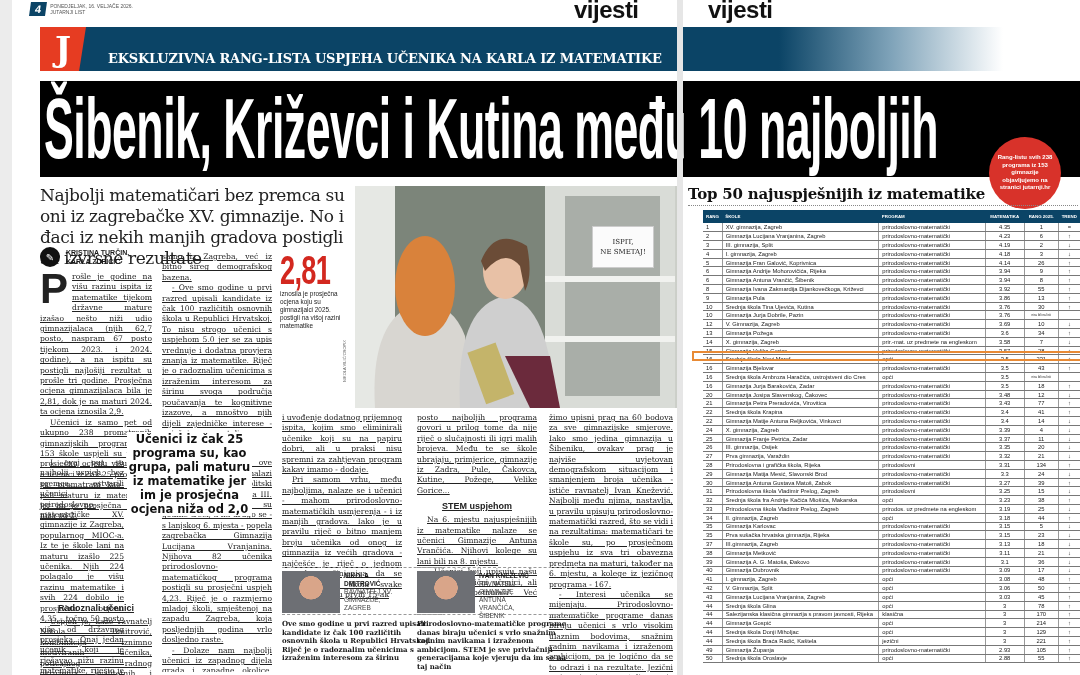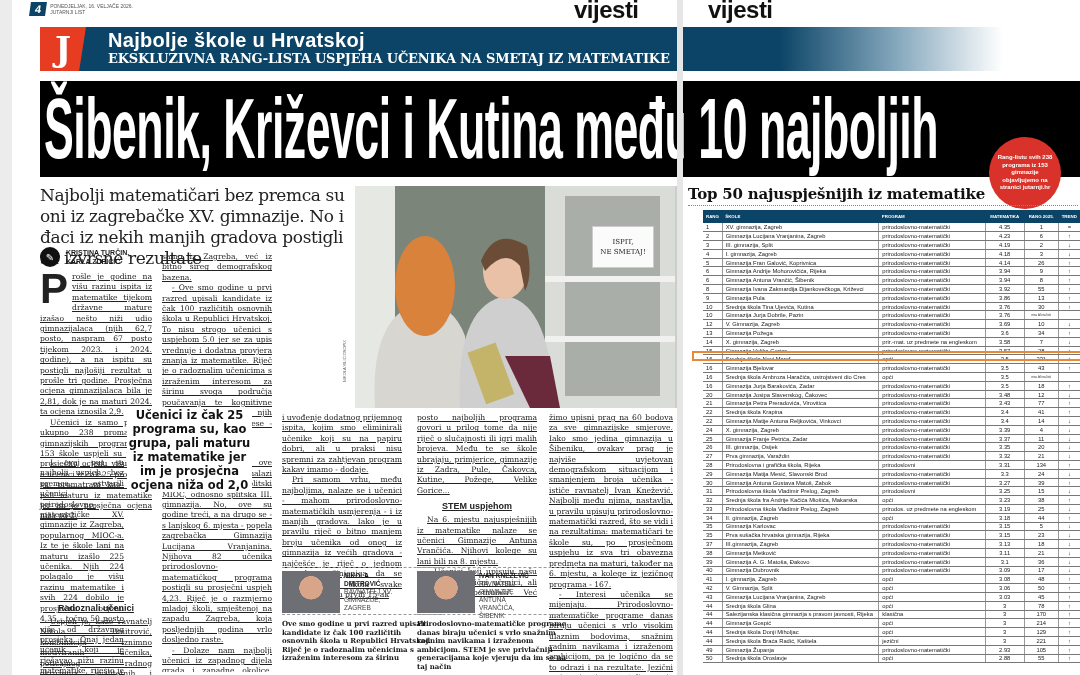--- a/index.html
+++ b/index.html
@@ -32,21 +32,21 @@
 
   .byline { position: absolute; left: 28px; top: 247px; display: flex; gap: 6px; align-items: center; }
   .byline-icon { width: 20px; height: 20px; border-radius: 50%; background: #111; color: #fff; font-size: 10px; display: flex; align-items: center; justify-content: center; }
   .byline-names { font: bold 7px "Liberation Sans", sans-serif; line-height: 9px; }
 
   .col { position: absolute; font: 7.6px "DejaVu Serif", serif; line-height: 10.4px; text-align: justify; color: #222; text-decoration: underline; }
   .col p { text-indent: 10px; }
   .dropcap { float: left; font: bold 42px "Liberation Sans", sans-serif; line-height: 34px; margin-right: 4px; }
   .subhead { font: bold 9px "Liberation Sans", sans-serif; text-align: center; text-decoration: underline; margin: 5px 0 4px; }
 
-  .pullquote { position: absolute; left: 115px; top: 408px; width: 125px; text-align: center;
+  .pullquote { position: absolute; left: 115px; top: 432px; width: 125px; text-align: center;
     font: bold 11.5px "DejaVu Sans", sans-serif; line-height: 14px; color: #111; background: #fff; }
 
   .stat { position: absolute; left: 268px; width: 66px; }
   .stat-num { font: bold 40px "Liberation Sans", sans-serif; color: #d3281f; transform: scaleX(0.68); transform-origin: left; line-height: 40px; letter-spacing: -1px; }
   .stat-desc { font: 6.4px "Liberation Sans", sans-serif; line-height: 8px; color: #222; }
 
   .photo { position: absolute; left: 343px; top: 186px; width: 361px; height: 222px; overflow: hidden;
     background: linear-gradient(90deg, #5e6a60 0%, #8a9384 25%, #c5c9c0 55%, #e3e5e1 75%, #b9bdb5 100%); }
   .photo-credit { position: absolute; left: 330px; top: 340px; font: 4px "Liberation Sans", sans-serif; writing-mode: vertical-rl; transform: rotate(180deg); color: #666; }
 
@@ -80,22 +80,21 @@
     <span class="folio-num">4</span>
     <span class="folio-text">
       <div>PONEDJELJAK, 16. VELJAČE 2026.</div>
       <div>JUTARNJI LIST</div>
     </span>
   </div>
   <div class="section-word" style="left:562px;">vijesti</div>
 
   <div class="banner"></div>
   <div class="j-logo">J</div>
-  <div class="banner-title">Najbolje škole u Hrvatskoj</div>
-  <div class="banner-sub">EKSKLUZIVNA RANG-LISTA USPJEHA UČENIKA NA SMETAJ IZ MATEMATIKE</div>
+  <div class="banner-sub">EKSKLUZIVNA RANG-LISTA USPJEHA UČENIKA NA KARLA IZ MATEMATIKE</div>
 
   <div class="headline-bar" style="left:28px; width:637px;"></div>
   <div class="headline-text" style="left:32px;">Šibenik, Križevci i Kutina među 10 najboljih</div>
 
   <div class="deck">Najbolji matematičari bez premca su oni iz zagrebačke XV. gimnazije. No i đaci iz nekih manjih gradova postigli su izvrsne rezultate</div>
 
   <div class="byline">
     <div class="byline-icon">✎</div>
     <div class="byline-names">
       <div>KRISTINA TURČIN,</div>
@@ -119,20 +118,24 @@
   <div class="col" style="left:150px; top:252px; width:110px; height:420px; overflow:hidden;">
     <span>samo iz Zagreba, već iz bitno šireg demografskog bazena.</span>
     <p>- Ove smo godine u prvi razred upisali kandidate iz čak 100 različitih osnovnih škola u Republici Hrvatskoj. To nisu strogo učenici s uspjehom 5.0 jer se za upis vrednuje i dodatna provjera znanja iz matematike. Riječ je o radoznalim učenicima s izraženim interesom za širinu svoga područja poučavanja te kognitivne izazove, a mnoštvo njih dijeli zajedničke interese - pojašnjava ravnatelj.</p>
     <div class="subhead">Zahtjevna škola</div>
     <p>Na drugom mjestu ove tablice najčešće se nalazi također izvrstan splitski MIOC, odnosno splitska III. gimnazija. No, ove su godine treći, a na drugo se - s lanjskog 6. mjesta - popela zagrebačka Gimnazija Lucijana Vranjanina. Njihova 82 učenika prirodoslovno-matematičkog programa postigli su prosječni uspjeh 4,23. Riječ je o razmjerno mladoj školi, smještenoj na zapadu Zagreba, koja posljednjih godina vrlo dosljedno raste.</p>
     <p>- Dolaze nam najbolji učenici iz zapadnog dijela grada i zapadne okolice. Imamo i vrlo jake profesore. Mi smo zahtjevna škola, potičemo ih da uče sve predmete jednako kako bi stekli širinu znanja, ali nam je važno i to što znaju da se uvijek mogu obratiti svakom od nas - kaže ravnatelj Tomislav Babić. To što svake godine ostvaruju sve bolje rezultate, nastavlja, možda je povezano i s tim što mladi profesori te škole s vremenom stasaju, prilagođavaju se i skupljaju iskustvo.</p>
   </div>
 
   <div class="pullquote">Učenici iz čak 25 programa su, kao grupa, pali maturu iz matematike jer im je prosječna ocjena niža od 2,0</div>
 
+  <div class="stat" style="top:250px;">
+    <div class="stat-num">2,81</div>
+    <div class="stat-desc">iznosila je prosječna ocjena koju su gimnazijalci 2025. postigli na višoj razini matematike</div>
+  </div>
 
   <div class="photo-credit">NIKOLA VILIĆ/CROPIX</div>
   <div class="photo">
     <svg width="320" height="222" viewBox="0 0 320 222">
       <rect x="0" y="0" width="320" height="222" fill="#7c857a"></rect>
       <rect x="0" y="0" width="40" height="222" fill="#e6e8e4"></rect>
       <rect x="190" y="0" width="130" height="222" fill="#d9dcd7"></rect>
       <rect x="210" y="10" width="95" height="200" fill="#a9aea8"></rect>
       <rect x="190" y="90" width="130" height="6" fill="#f1f2ef"></rect>
       <rect x="190" y="150" width="130" height="6" fill="#f1f2ef"></rect>

